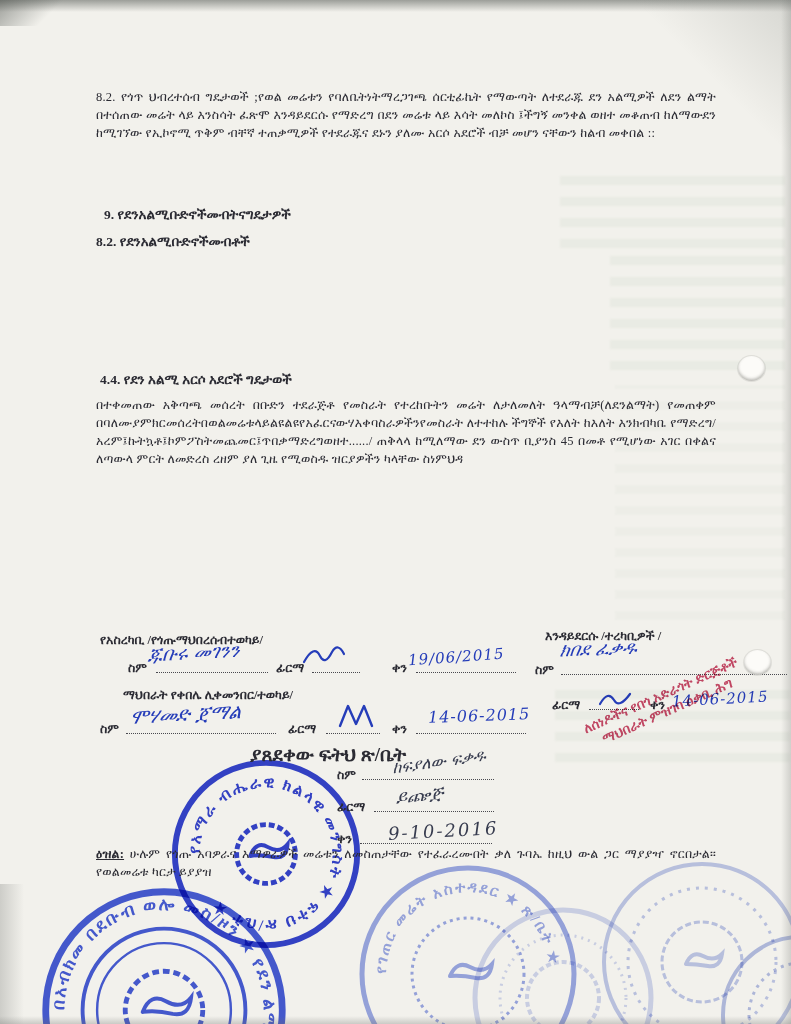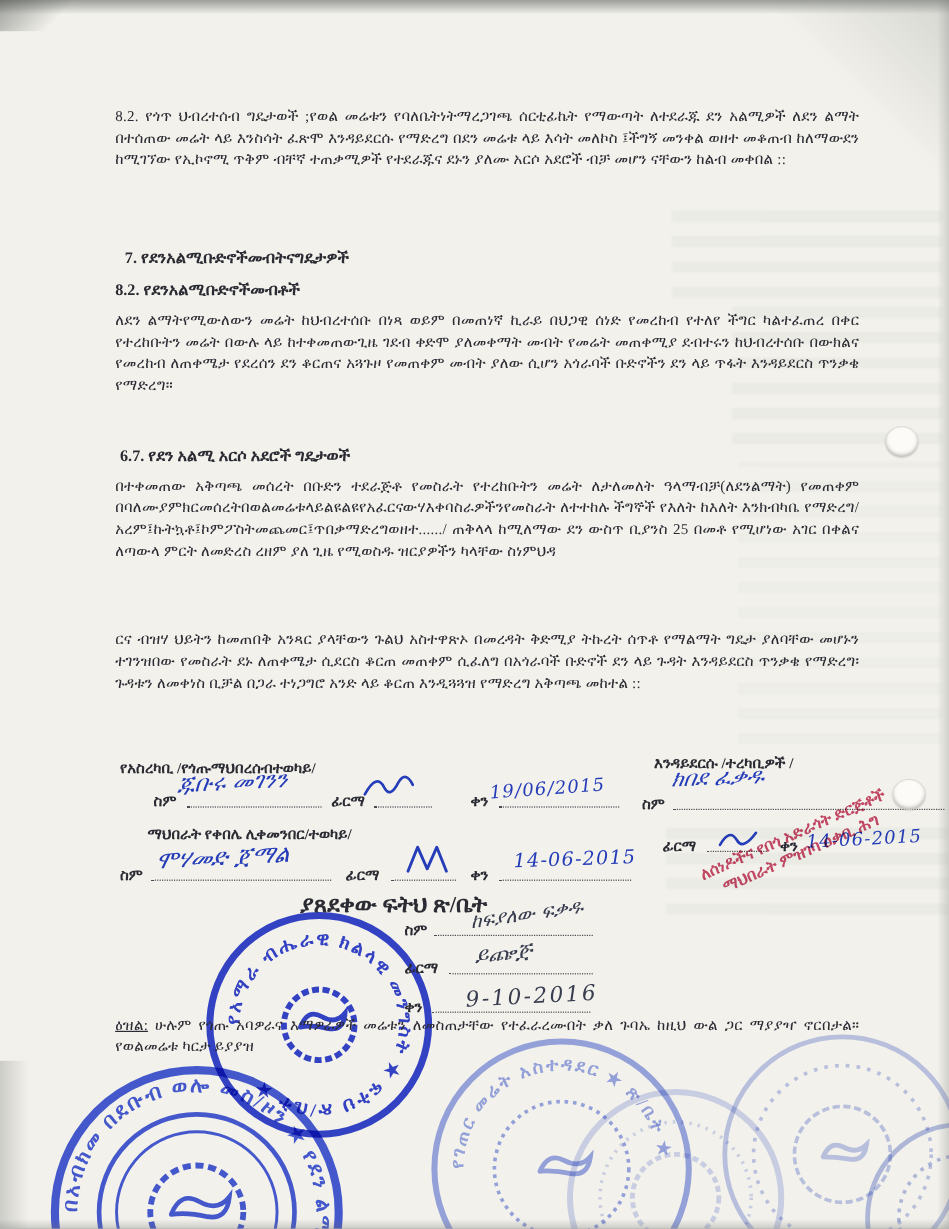--- a/index.html
+++ b/index.html
@@ -49,21 +49,21 @@
   .stamp .s-squig { fill:none; stroke:currentColor; stroke-width:4; stroke-linecap:round; }
   .st-justice { left:168px; top:756px; width:196px; height:196px; color:#2334cf; opacity:.92; }
   .st-woreda  { left:38px;  top:884px; width:252px; height:252px; color:#2d46d8; opacity:.88; }
   .st-land    { left:356px; top:862px; width:224px; height:224px; color:#4a63d8; opacity:.55; }
   .st-faint   { left:468px; top:903px; width:190px; height:190px; color:#6c80d8; opacity:.30; }
   .st-right   { left:598px; top:858px; width:208px; height:208px; color:#6b7fd6; opacity:.42; }
   .st-corner  { left:716px; top:930px; width:170px; height:170px; color:#5f74cf; opacity:.45; }
   
   .hole { position:absolute; z-index:6; width:27px; height:25px; border-radius:50%;
     background:#fcfbf8; box-shadow:inset 0 -2px 3px rgba(110,110,105,.45), 0 0 0 1px rgba(140,140,135,.18); }
-  .ezl-label { font-weight:normal; text-decoration:underline; }
+  .ezl-label { font-weight:bold; text-decoration:underline; }
 </style>
 </head>
 <body>
 
 <div id="page">
 
   <div class="ghost" style="left:560px; top:168px; width:225px; height:80px;"></div>
   <div class="ghost" style="left:610px; top:255px; width:175px; height:115px;"></div>
   <div class="ghost light" style="left:615px; top:385px; width:170px; height:235px;"></div>
   <div class="ghost" style="left:555px; top:690px; width:235px; height:72px;"></div>
@@ -112,26 +112,24 @@
     <circle cx="104" cy="104" r="40" stroke-width="3" stroke-dasharray="6 3"></circle>
     <path class="s-squig" d="M88,106 q6,-14 17,-8 q11,6 19,-2 q-2,14 -14,12 q-12,-2 -22,-2"></path>
   </svg>
 
   <svg class="stamp st-corner" viewBox="0 0 170 170">
     <circle cx="85" cy="85" r="78" stroke-width="4"></circle>
     <circle cx="85" cy="85" r="52" stroke-width="3" stroke-dasharray="3 5"></circle>
   </svg>
 
   <p class="blk" style="left:96px; top:88px;">8.2. የጎጥ ህብረተሰብ ግዴታወች ;የወል መሬቱን የባለቤትነትማረጋገጫ ሰርቲፊኬት የማውጣት ለተደራጁ ደን አልሚዎች ለደን ልማት በተሰጠው መሬት ላይ እንስሳት ፈጽሞ እንዳይደርሱ የማድረግ በደን መሬቱ ላይ እሳት መለኮስ ፤ችግኝ መንቀል ወዘተ መቆጠብ ከለማውደን ከሚገኘው የኢኮኖሚ ጥቅም ብቸኛ ተጠቃሚዎች የተደራጁና ደኑን ያለሙ አርሶ አደሮች ብቻ መሆን ናቸውን ከልብ መቀበል ::</p>
-  <p class="hd" style="left:104px; top:207px;">7. የደንአልሚቡድኖችመብትናግዴታዎች</p>
+  <p class="hd" style="left:104px; top:207px;">9. የደንአልሚቡድኖችመብትናግዴታዎች</p>
   <p class="hd" style="left:96px; top:234px;">8.2. የደንአልሚቡድኖችመብቶች</p>
-  <p class="blk" style="left:96px; top:258px;">ለደን ልማትየሚውለውን መሬት ከህብረተሰቡ በነጻ ወይም በመጠነኛ ኪራይ በህጋዊ ሰነድ የመረከብ የተለየ ችግር ካልተፈጠረ በቀር የተረከቡትን መሬት በውሉ ላይ ከተቀመጠውጊዜ ገደብ ቀድሞ ያለመቀማት መብት የመሬት መጠቀሚያ ደብተሩን ከህብረተሰቡ በውክልና የመረከብ ለጠቀሜታ የደረሰን ደን ቆርጠና አጓጉዞ የመጠቀም መብት ያለው ሲሆን አጎራባች ቡድኖችን ደን ላይ ጥፋት እንዳይደርስ ጥንቃቄ የማድረግ።</p>
-  <p class="hd" style="left:100px; top:372px;">6.7. የደን አልሚ አርሶ አደሮች ግዴታወች</p>
-  <p class="blk" style="left:96px; top:396px;">በተቀመጠው አቅጣጫ መሰረት በቡድን ተደራጅቶ የመስራት የተረከቡትን መሬት ለታለመለት ዓላማብቻ(ለደንልማት) የመጠቀም በባለሙያምክርመሰረትበወልመሬቱላይልዩልዩየአፈርናውሃእቀባስራዎችንየመስራት ለተተከሉ ችግኞች የእለት ከእለት እንክብካቤ የማድረግ/አረም፤ኩትኳቶ፤ኮምፖስትመጨመር፤ጥበቃማድረግወዘተ....../ ጠቅላላ ከሚለማው ደን ውስጥ ቢያንስ 25 በመቶ የሚሆነው አገር በቀልና ለጣውላ ምርት ለመድረስ ረዘም ያለ ጊዜ የሚወስዱ ዝርያዎችን ካላቸው ስነምህዳ</p>
-  <p class="blk" style="left:96px; top:524px;">ርና ብዝሃ ህይትን ከመጠበቅ አንጻር ያላቸውን ጉልህ አስተዋጽኦ በመረዳት ቅድሚያ ትኩረት ሰጥቶ የማልማት ግዴታ ያለባቸው መሆኑን ተገንዝበው የመስራት ደኑ ለጠቀሜታ ሲደርስ ቆርጠ መጠቀም ሲፈለግ በአጎራባች ቡድኖች ደን ላይ ጉዳት እንዳይደርስ ጥንቃቄ የማድረግ፡ ጉዳቱን ለመቀነስ ቢቻል በጋራ ተነጋግሮ አንድ ላይ ቆርጠ እንዲጓጓዝ የማድረግ አቅጣጫ መከተል ::</p>
+  <p class="hd" style="left:100px; top:372px;">4.4. የደን አልሚ አርሶ አደሮች ግዴታወች</p>
+  <p class="blk" style="left:96px; top:396px;">በተቀመጠው አቅጣጫ መሰረት በቡድን ተደራጅቶ የመስራት የተረከቡትን መሬት ለታለመለት ዓላማብቻ(ለደንልማት) የመጠቀም በባለሙያምክርመሰረትበወልመሬቱላይልዩልዩየአፈርናውሃእቀባስራዎችንየመስራት ለተተከሉ ችግኞች የእለት ከእለት እንክብካቤ የማድረግ/አረም፤ኩትኳቶ፤ኮምፖስትመጨመር፤ጥበቃማድረግወዘተ....../ ጠቅላላ ከሚለማው ደን ውስጥ ቢያንስ 45 በመቶ የሚሆነው አገር በቀልና ለጣውላ ምርት ለመድረስ ረዘም ያለ ጊዜ የሚወስዱ ዝርያዎችን ካላቸው ስነምህዳ</p>
 
   <p class="lab" style="left:100px; top:633px;text-align:right;">የአስረካቢ /የጎጡማህበረሰብተወካይ/</p>
   <p class="lab" style="left:545px; top:629px;">እንዳይደርሱ /ተረካቢዎች /</p>
 
   <span class="lab" style="left:128px; top:661px;">ስም</span>
   <span class="dots" style="left:156px; top:661px; width:112px;"></span>
   <span class="lab" style="left:276px; top:661px;">ፊርማ</span>
   <span class="dots" style="left:312px; top:661px; width:48px;"></span>
   <span class="lab" style="left:392px; top:661px;">ቀን</span>
   <span class="dots" style="left:416px; top:661px; width:100px;"></span>

